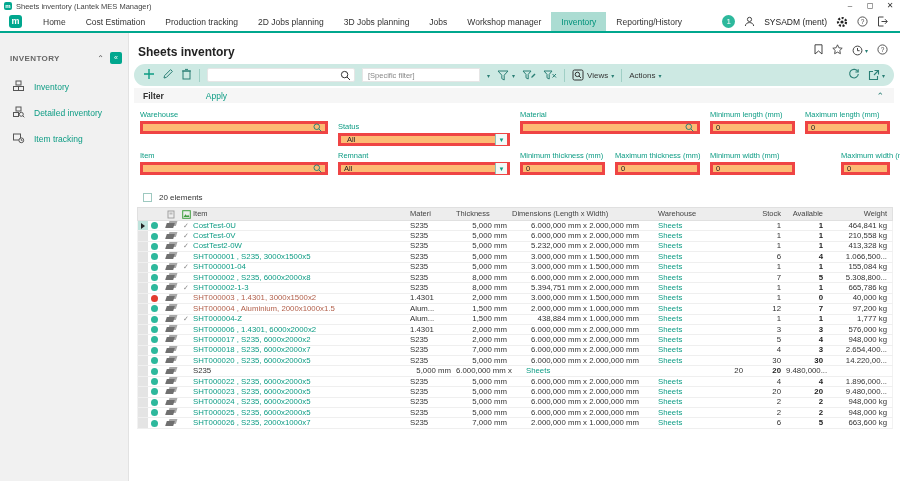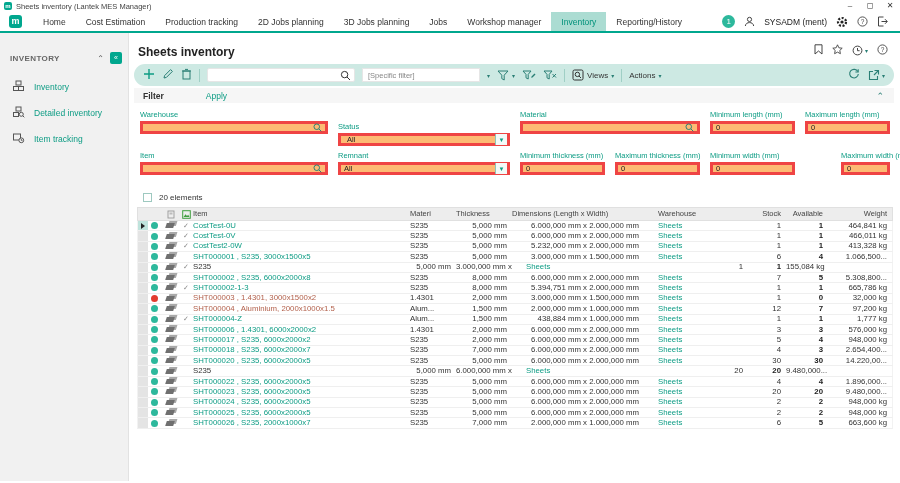--- a/index.html
+++ b/index.html
@@ -445,21 +445,21 @@
             <div class="cell"><span class="dot" style="background:#2db89c"></span></div>
             <div class="cell"><span class="sheet-ic"></span></div>
             <div class="cell chk">✓</div>
             <div class="cell item-link">CostTest-0V</div>
             <div class="cell">S235</div>
             <div class="cell c-r">5,000 mm</div>
             <div class="cell c-r">6.000,000 mm x 2.000,000 mm</div>
             <div class="cell" style="padding-left:14px;"><span class="wh-link">Sheets</span></div>
             <div class="cell c-r">1</div>
             <div class="cell c-r avail">1</div>
-            <div class="cell c-r">466,011 kg</div>
+            <div class="cell c-r">210,558 kg</div>
           </div>
           <div class="grid-row trow">
             <div class="cell marker"></div>
             <div class="cell"><span class="dot" style="background:#2db89c"></span></div>
             <div class="cell"><span class="sheet-ic"></span></div>
             <div class="cell chk">✓</div>
             <div class="cell item-link">CostTest2-0W</div>
             <div class="cell">S235</div>
             <div class="cell c-r">5,000 mm</div>
             <div class="cell c-r">5.232,000 mm x 2.000,000 mm</div>
@@ -480,20 +480,21 @@
             <div class="cell" style="padding-left:14px;"><span class="wh-link">Sheets</span></div>
             <div class="cell c-r">6</div>
             <div class="cell c-r avail">4</div>
             <div class="cell c-r">1.066,500...</div>
           </div>
           <div class="grid-row trow">
             <div class="cell marker"></div>
             <div class="cell"><span class="dot" style="background:#2db89c"></span></div>
             <div class="cell"><span class="sheet-ic"></span></div>
             <div class="cell chk">✓</div>
+            <div class="cell item-link">SHT000001-04</div>
             <div class="cell">S235</div>
             <div class="cell c-r">5,000 mm</div>
             <div class="cell c-r">3.000,000 mm x 1.500,000 mm</div>
             <div class="cell" style="padding-left:14px;"><span class="wh-link">Sheets</span></div>
             <div class="cell c-r">1</div>
             <div class="cell c-r avail">1</div>
             <div class="cell c-r">155,084 kg</div>
           </div>
           <div class="grid-row trow">
             <div class="cell marker"></div>
@@ -528,21 +529,21 @@
             <div class="cell"><span class="dot" style="background:#e23b2e"></span></div>
             <div class="cell"><span class="sheet-ic"></span></div>
             <div class="cell chk"></div>
             <div class="cell item-red">SHT000003 , 1.4301, 3000x1500x2</div>
             <div class="cell">1.4301</div>
             <div class="cell c-r">2,000 mm</div>
             <div class="cell c-r">3.000,000 mm x 1.500,000 mm</div>
             <div class="cell" style="padding-left:14px;"><span class="wh-link">Sheets</span></div>
             <div class="cell c-r">1</div>
             <div class="cell c-r avail">0</div>
-            <div class="cell c-r">32,000 kg</div>
+            <div class="cell c-r">40,000 kg</div>
           </div>
           <div class="grid-row trow">
             <div class="cell marker"></div>
             <div class="cell"><span class="dot" style="background:#2db89c"></span></div>
             <div class="cell"><span class="sheet-ic"></span></div>
             <div class="cell chk"></div>
             <div class="cell item-red">SHT000004 , Aluminium, 2000x1000x1.5</div>
             <div class="cell">Alum...</div>
             <div class="cell c-r">1,500 mm</div>
             <div class="cell c-r">2.000,000 mm x 1.000,000 mm</div>

